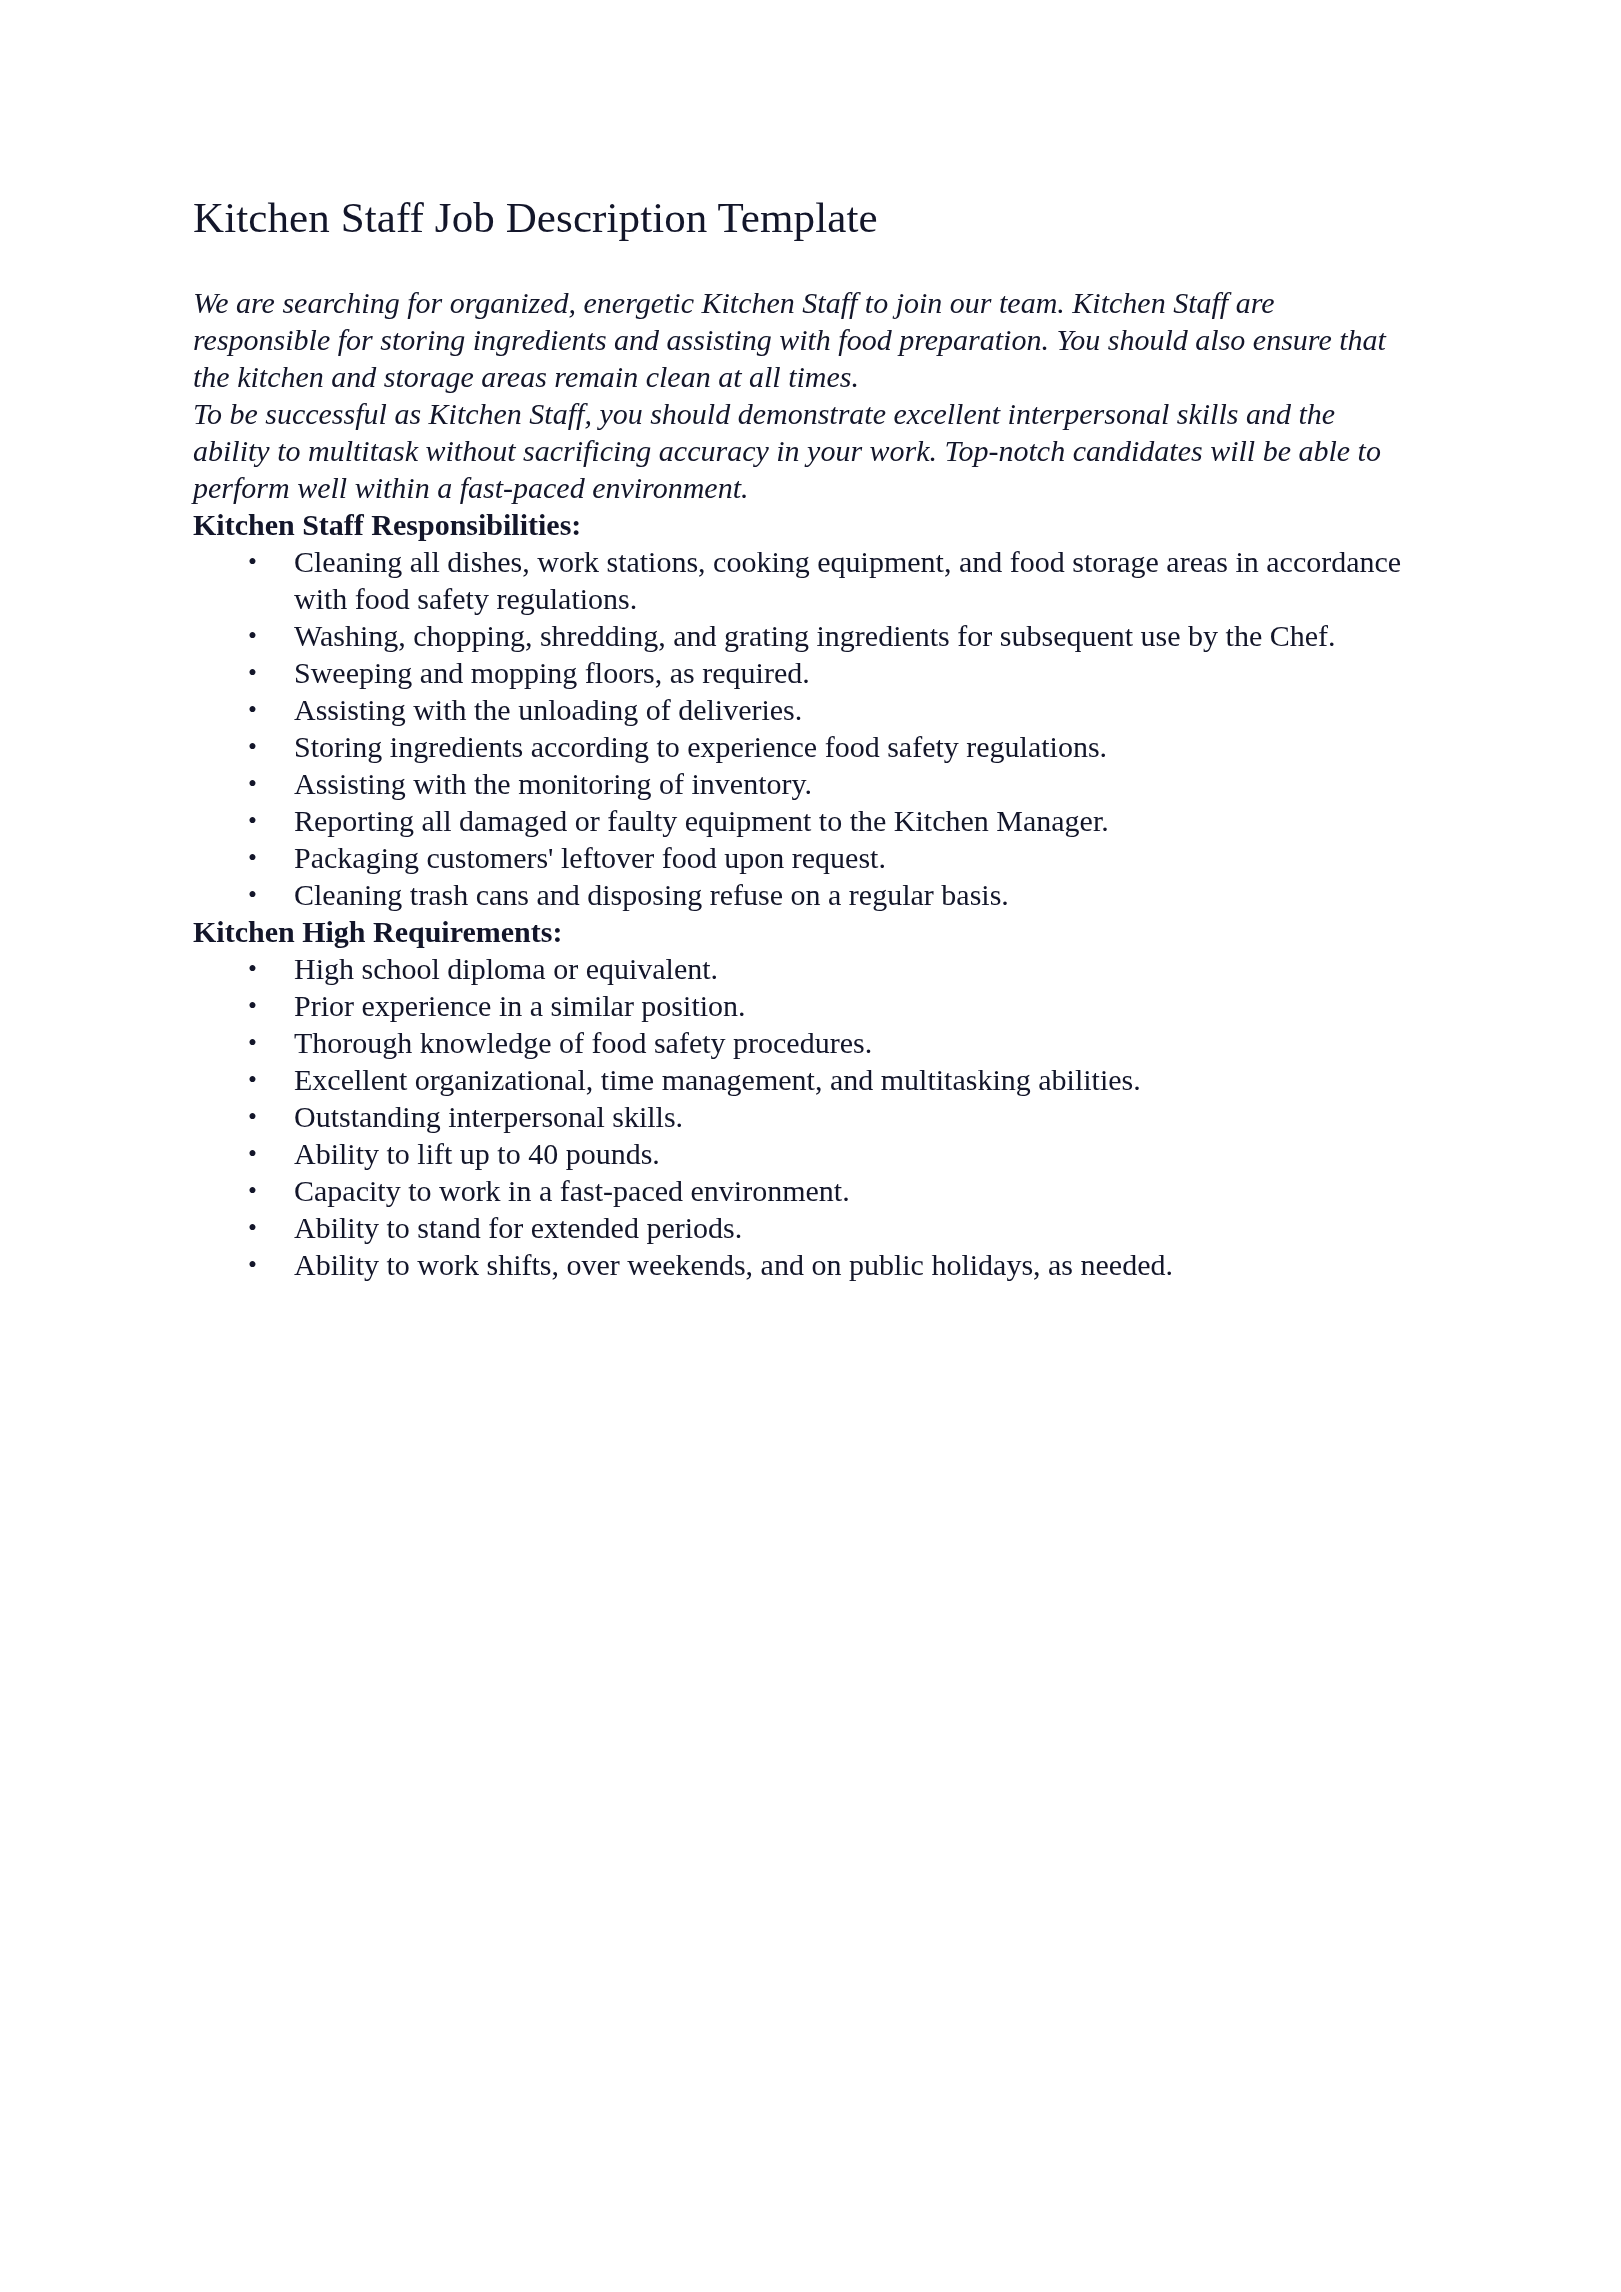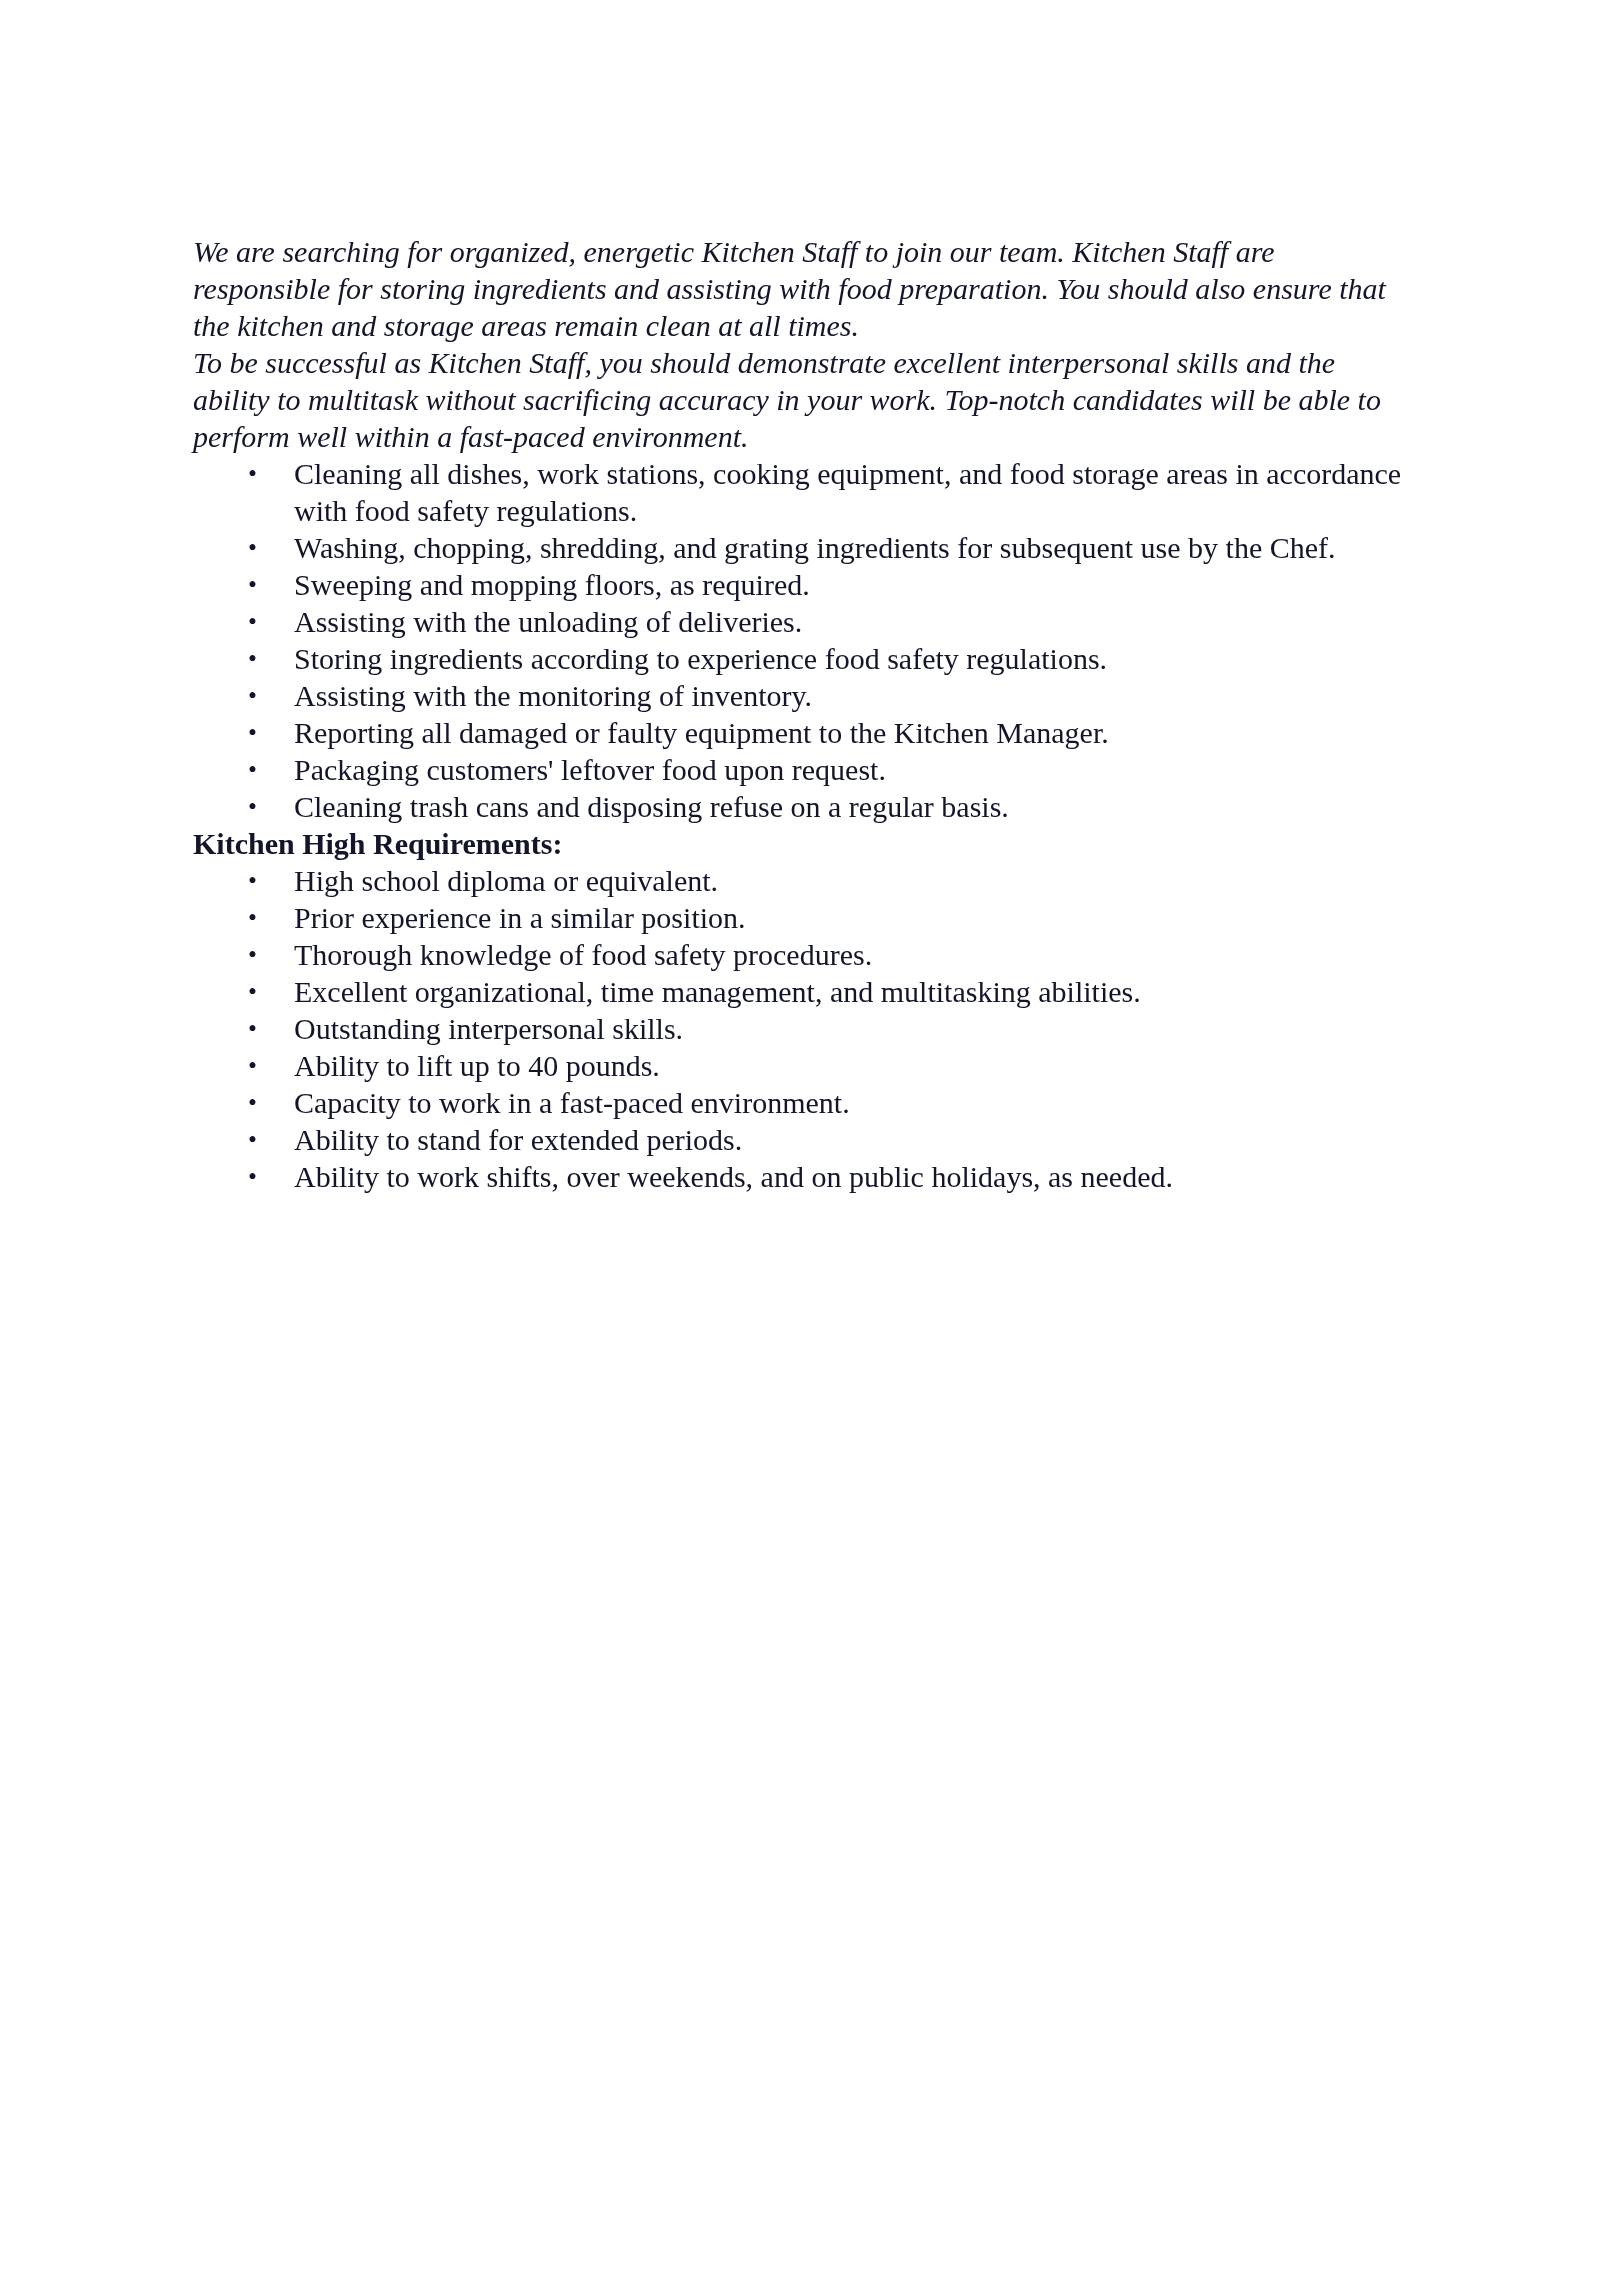--- a/index.html
+++ b/index.html
@@ -86,27 +86,29 @@
   ul.bullet-list > li .bullet-text {
     display: block;
   }
 </style>
 </head>
 <body>
 
 <div class="page">
   <div class="content">
 
+    <h1 class="doc-title">Kitchen Staff Job Description Template</h1>
 
     <div class="intro-block">
       <p class="para">We are searching for organized, energetic Kitchen Staff to join our team. Kitchen Staff are responsible for storing ingredients and assisting with food preparation. You should also ensure that the kitchen and storage areas remain clean at all times.</p>
       <p class="para">To be successful as Kitchen Staff, you should demonstrate excellent interpersonal skills and the ability to multitask without sacrificing accuracy in your work. Top-notch candidates will be able to perform well within a fast-paced environment.</p>
     </div>
 
     <div class="section">
+      <h2 class="section-heading">Kitchen Staff Responsibilities:</h2>
       <ul class="bullet-list">
         <li>
           <span class="bullet-glyph">•</span>
           <span class="bullet-text">Cleaning all dishes, work stations, cooking equipment, and food storage areas in accordance with food safety regulations.</span>
         </li>
         <li>
           <span class="bullet-glyph">•</span>
           <span class="bullet-text">Washing, chopping, shredding, and grating ingredients for subsequent use by the Chef.</span>
         </li>
         <li>

